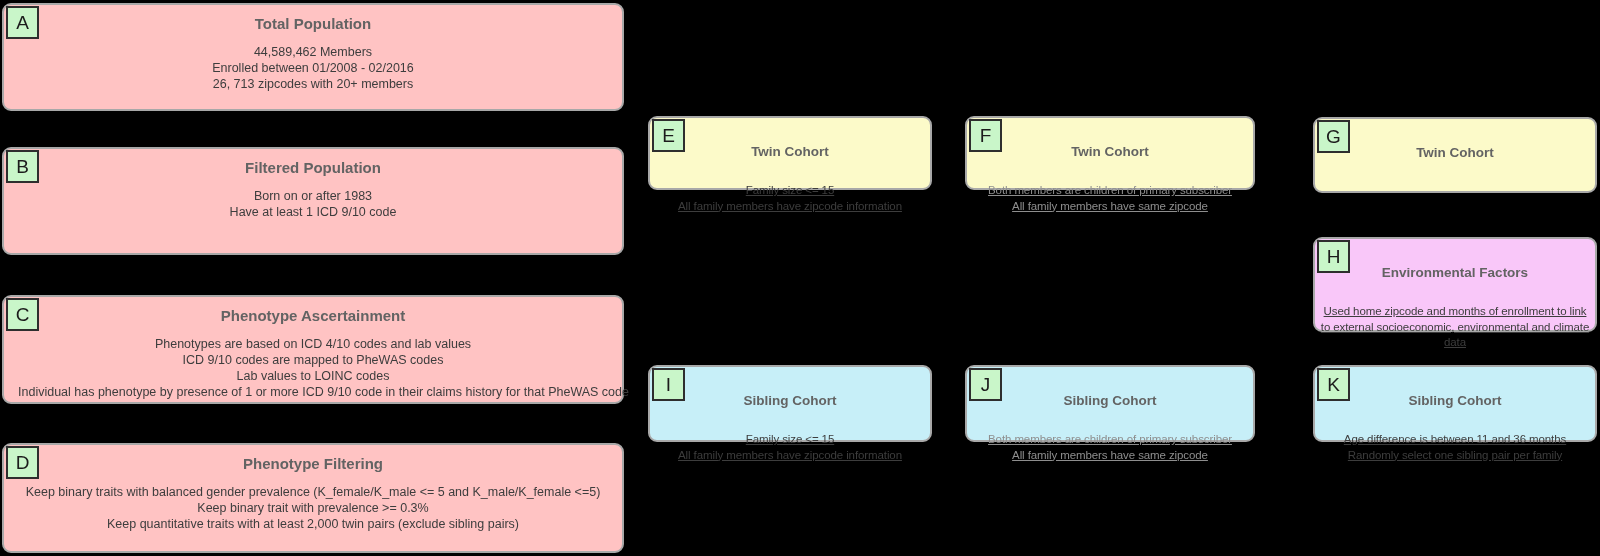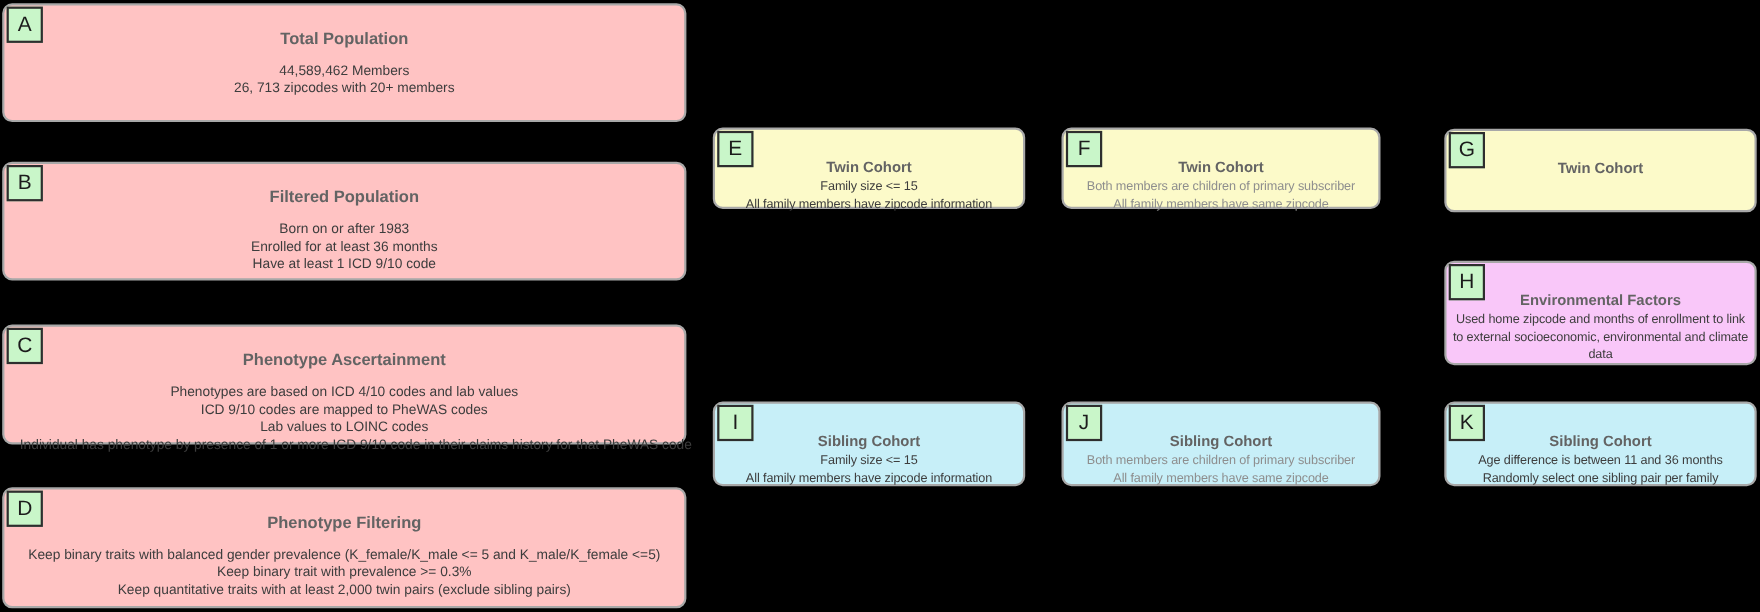--- a/index.html
+++ b/index.html
@@ -17,25 +17,25 @@
   .twin{background:#fcfac9;}
   .sib{background:#c7eff8;}
   .env{background:#f9c7f9;}
   .badge{
     position:absolute;left:2px;top:1px;width:33px;height:33px;
     background:#c9f6c9;border:2px solid #2e2e2e;box-sizing:border-box;
     display:flex;align-items:center;justify-content:center;
     font-size:19px;color:#1c1c1c;line-height:1;
   }
   .title{font-weight:bold;color:#636363;}
-  .big .title{padding-top:22px;font-size:15px;}
+  .big .title{padding-top:10px;font-size:15px;}
   .small .title{padding-top:26px;font-size:13.5px;}
   .body{color:#3d3d3d;}
   .big .body{margin-top:12px;font-size:12.5px;line-height:16px;padding:0 14px;}
-  .small .body{margin-top:4px;font-size:11.5px;line-height:15.5px;padding:0 4px;letter-spacing:-0.1px;}
+  .small .body{margin-top:24px;font-size:11.5px;line-height:15.5px;padding:0 4px;letter-spacing:-0.1px;text-decoration:underline;}
   .muted .body{color:#8e8e8e;}
   .line{white-space:nowrap;}
   .wrap .line{white-space:normal;}
   
   .bA{left:2px;top:3px;width:622px;height:108px;}
   .bB{left:2px;top:147px;width:622px;height:108px;}
   .bC{left:2px;top:295px;width:622px;height:109px;}
   .bD{left:2px;top:443px;width:622px;height:110px;}
   .bE{left:648px;top:116px;width:284px;height:74px;}
   .bF{left:965px;top:116px;width:290px;height:74px;}
@@ -48,30 +48,30 @@
 </head>
 <body>
 
 <div class="canvas">
 
   <div class="box pop big bA">
     <div class="badge">A</div>
     <div class="title">Total Population</div>
     <div class="body">
       <div class="line">44,589,462 Members</div>
+      <div class="line">Enrolled between 01/2008 - 02/2016</div>
       <div class="line">26, 713 zipcodes with 20+ members</div>
     </div>
   </div>
 
   <div class="box pop big bB">
     <div class="badge">B</div>
     <div class="title">Filtered Population</div>
     <div class="body">
       <div class="line">Born on or after 1983</div>
-      <div class="line">Enrolled for at least 36 months</div>
       <div class="line">Have at least 1 ICD 9/10 code</div>
     </div>
   </div>
 
   <div class="box pop big bC">
     <div class="badge">C</div>
     <div class="title">Phenotype Ascertainment</div>
     <div class="body">
       <div class="line">Phenotypes are based on ICD 4/10 codes and lab values</div>
       <div class="line">ICD 9/10 codes are mapped to PheWAS codes</div>

